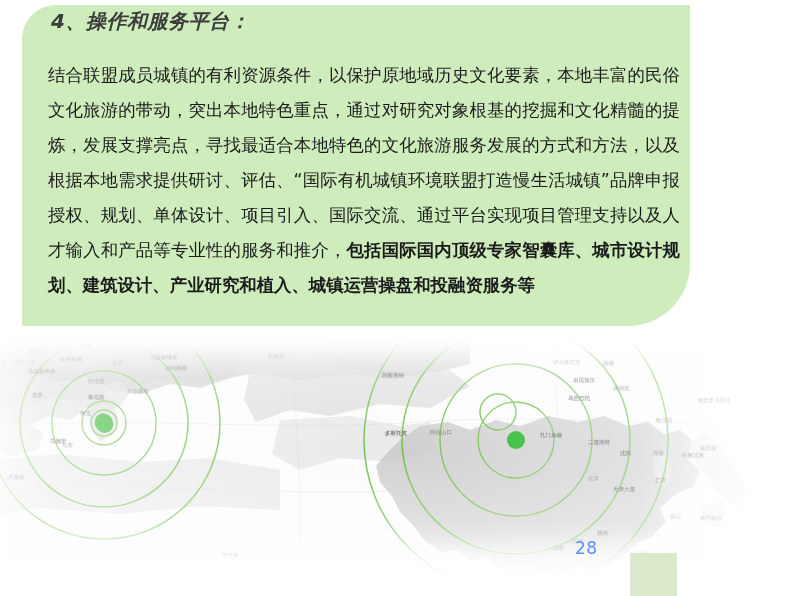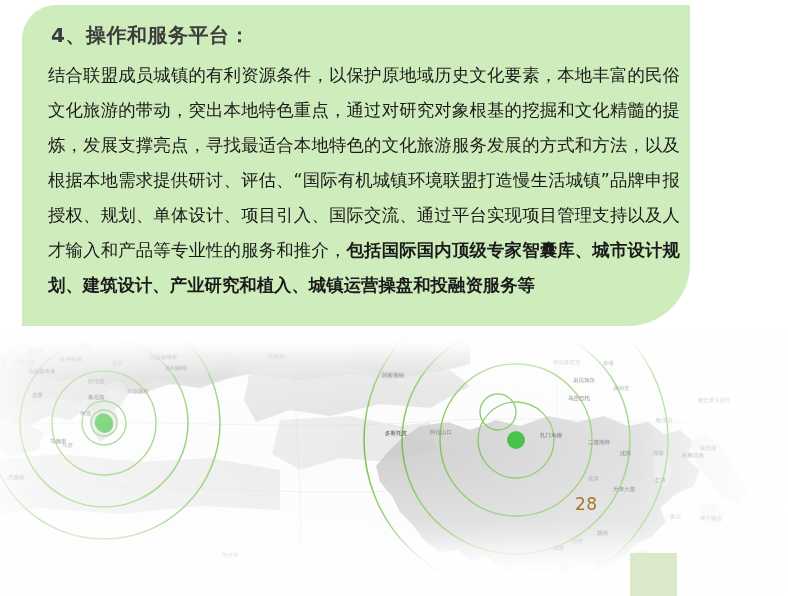--- a/index.html
+++ b/index.html
@@ -34,44 +34,44 @@
     background:linear-gradient(to bottom,#ffffff 0%,rgba(255,255,255,.55) 55%,rgba(255,255,255,0) 100%);}
   .fade-bottom{position:absolute;left:0;bottom:0;width:788px;height:60px;
     background:linear-gradient(to top,#ffffff 0%,rgba(255,255,255,.7) 45%,rgba(255,255,255,0) 100%);}
   .fade-right{position:absolute;right:0;top:0;width:150px;height:266px;
     background:linear-gradient(to left,#ffffff 0%,rgba(255,255,255,.45) 60%,rgba(255,255,255,0) 100%);}
   .fade-left{position:absolute;left:0;top:0;width:40px;height:266px;
     background:linear-gradient(to right,rgba(255,255,255,.55) 0%,rgba(255,255,255,0) 100%);}
 
   
   #page-number{
-    position:absolute;left:575px;top:494px;
+    position:absolute;left:575px;top:538px;
     font-family:"DejaVu Sans","Liberation Sans",sans-serif;
-    font-size:17px;color:#a16207;opacity:.85;letter-spacing:.5px;
+    font-size:17px;color:#3b82f6;opacity:.85;letter-spacing:.5px;
   }
 
   
   #bottom-swatch{
     position:absolute;left:630px;top:553px;width:47px;height:43px;
     background:#d9e9c9;
   }
 
   
   #panel{
     position:absolute;left:22px;top:5px;width:668px;height:321px;
     background:#cfedbc;
     border-top-left-radius:34px;
     border-top-right-radius:0;
     border-bottom-left-radius:0;
     border-bottom-right-radius:62px;
   }
   #panel-title{
-    position:absolute;left:29px;top:17px;
+    position:absolute;left:29px;top:3px;
     font-size:20px;font-weight:bold;color:#3c3c3c;
-    letter-spacing:.5px;white-space:nowrap;
+    letter-spacing:.5px;white-space:nowrap;font-style:italic;
   }
   #panel-body{
     position:absolute;left:26px;top:53px;width:632px;
     font-size:17.4px;line-height:35px;color:#1a1a1a;
     text-align:justify;text-justify:inter-ideograph;
     word-break:break-all;
   }
   #panel-body .bold{font-weight:bold;}
 </style>
 </head>

